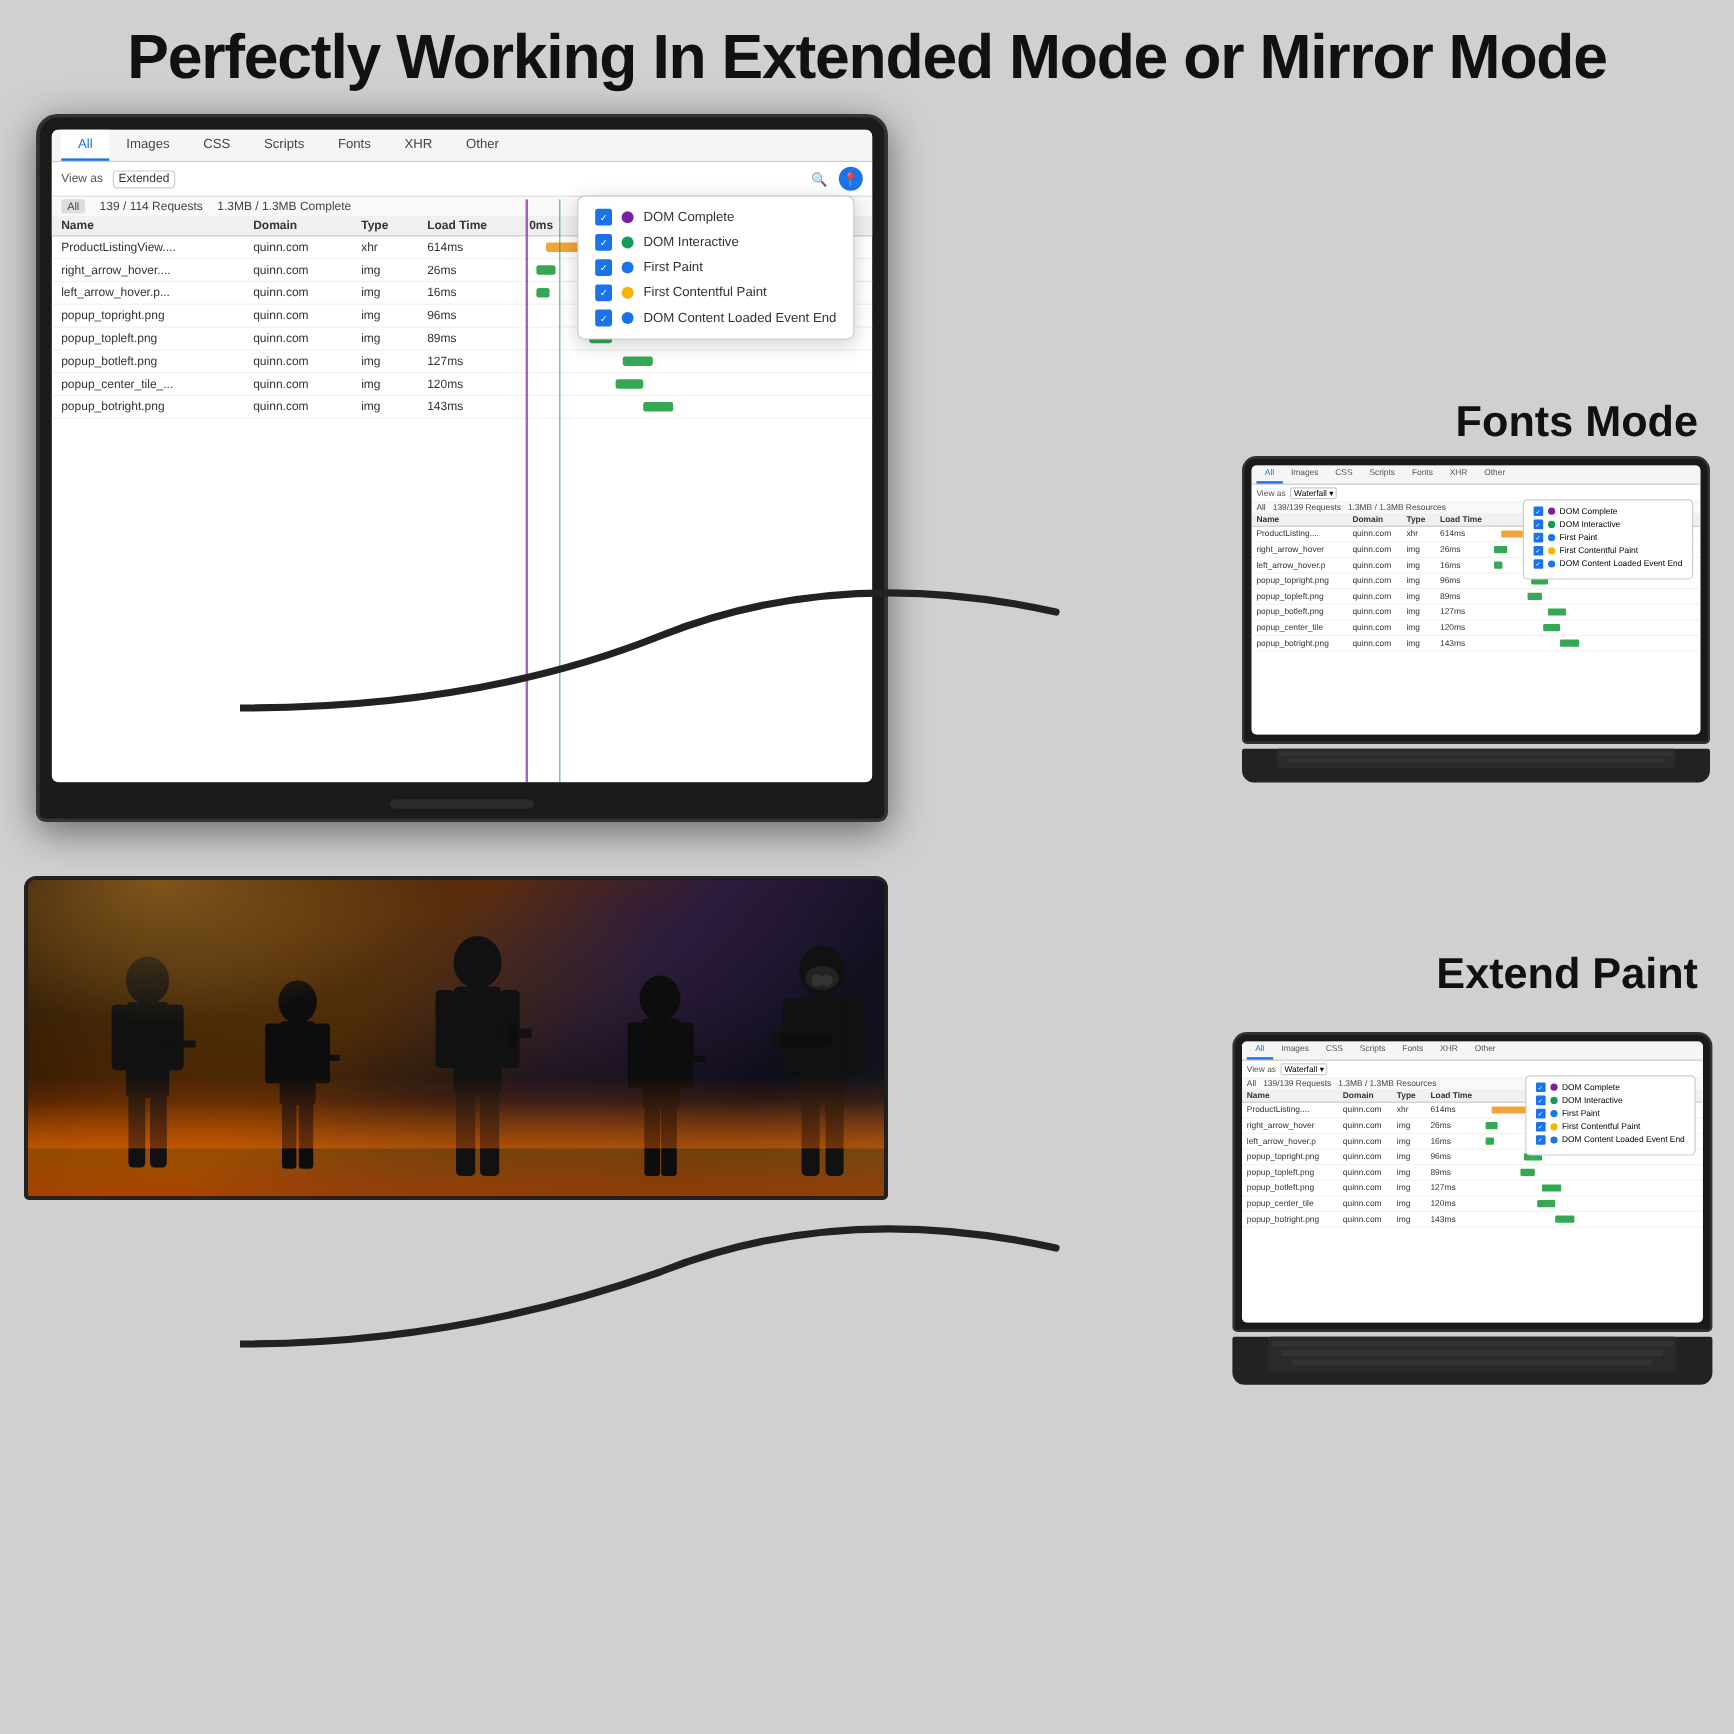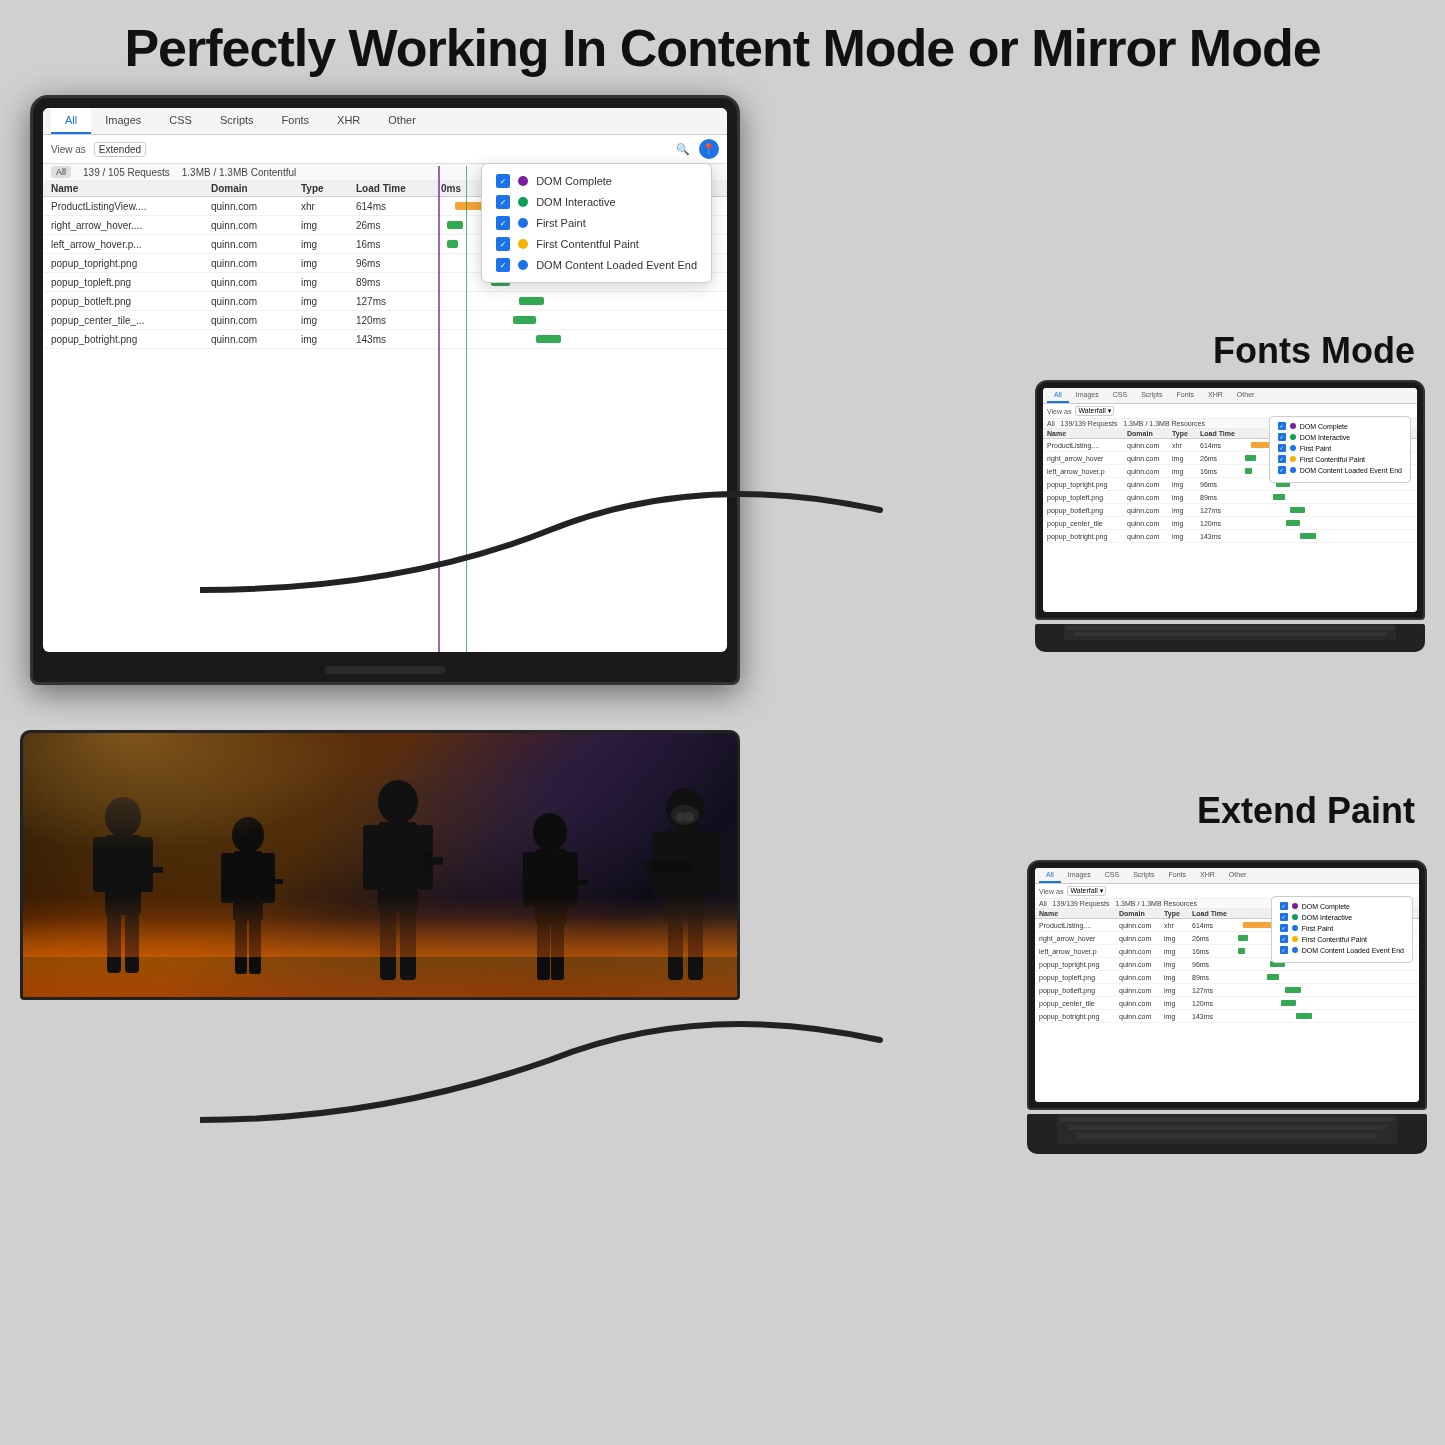--- a/index.html
+++ b/index.html
@@ -372,21 +372,21 @@
       top: 940px;
       left: 200px;
       width: 700px;
       height: 300px;
       z-index: 5;
     }
   </style>
 </head>
 <body>
 
-<h1 class="main-title">Perfectly Working In Content Mode or Mirror Mode</h1>
+<h1 class="main-title">Perfectly Working In Extended Mode or Mirror Mode</h1>
 
 <div class="monitor-frame">
   <div class="monitor-screen">
 
     <div class="network-panel">
 
       <div class="tabs-row">
         <div class="tab-item active">All</div>
         <div class="tab-item">Images</div>
         <div class="tab-item">CSS</div>
@@ -400,22 +400,22 @@
         <span class="view-as-label">View as</span>
         <span class="view-as-select">Extended</span>
         <div class="toolbar-right">
           <div class="icon-btn">🔍</div>
           <div class="icon-btn" style="background:#1a73e8;color:#fff;border-radius:50%;">📍</div>
         </div>
       </div>
 
       <div class="summary-row">
         <span class="summary-badge">All</span>
-        <span>139 / 105 Requests</span>
-        <span>1.3MB / 1.3MB Contentful</span>
+        <span>139 / 114 Requests</span>
+        <span>1.3MB / 1.3MB Complete</span>
       </div>
 
       <div class="table-header">
         <span>Name</span>
         <span>Domain</span>
         <span>Type</span>
         <span>Load Time</span>
         <div style="position:relative;">
           <span>0ms</span>
           <span style="position:absolute;left:42%;top:0;">792ms</span>

